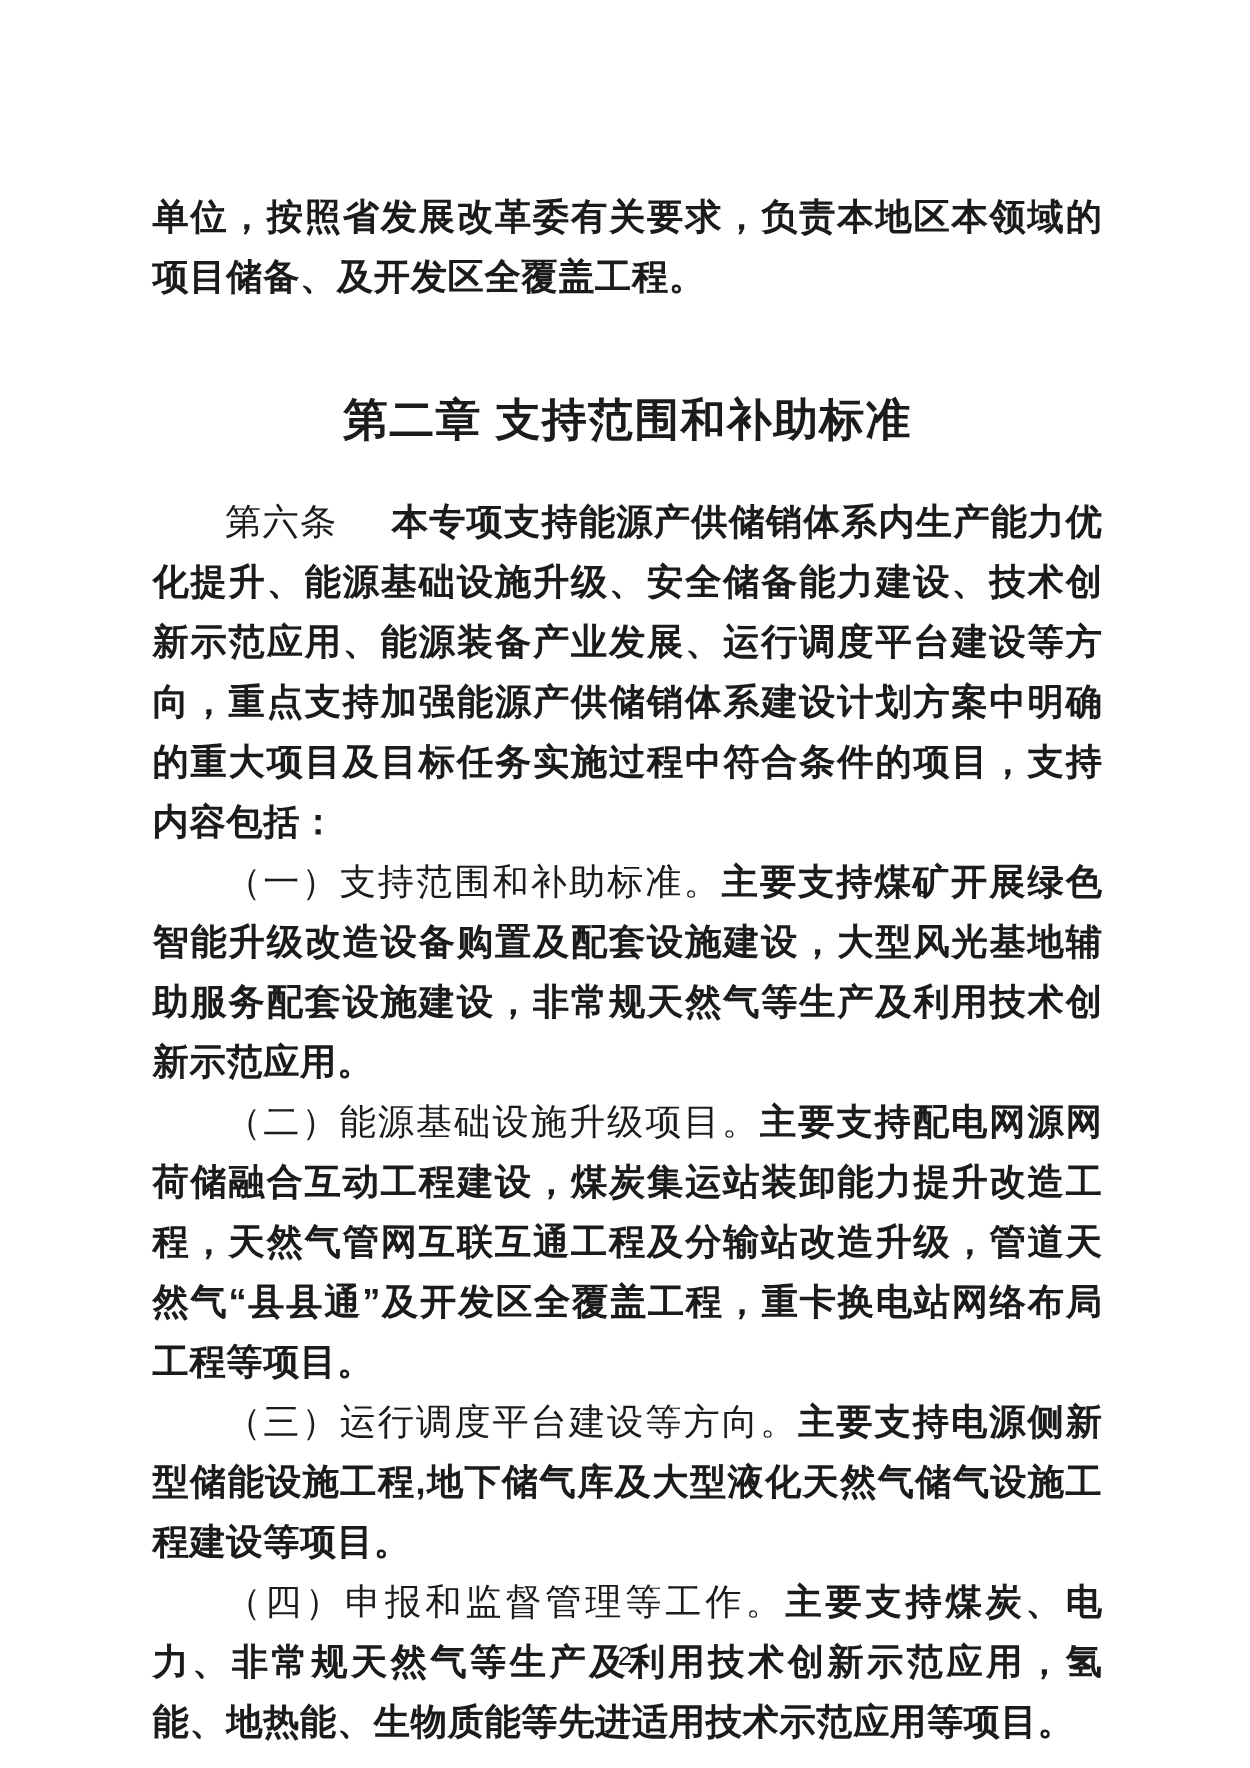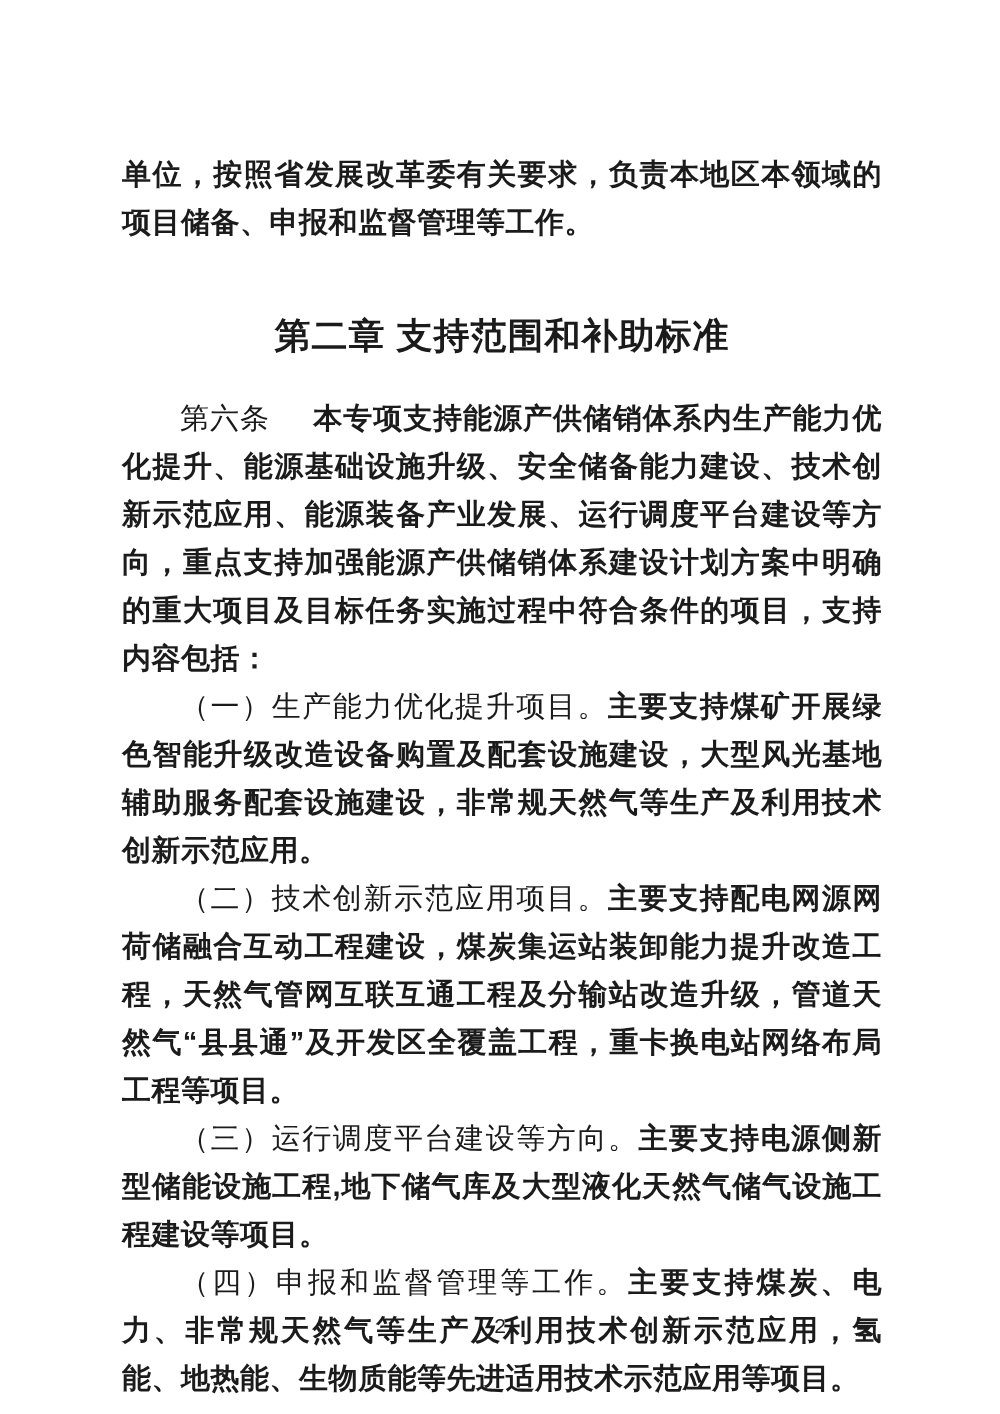--- a/index.html
+++ b/index.html
@@ -61,29 +61,29 @@
       font-size: 21px;
       font-weight: 400;
       color: #1b1b1b;
     }
   </style>
 </head>
 <body>
 
 <div class="page">
 
-  <p class="para">单位，按照省发展改革委有关要求，负责本地区本领域的项目储备、申报和监督管理等工作。</p>
+  <p class="para">单位，按照省发展改革委有关要求，负责本地区本领域的项目储备、及开发区全覆盖工程。</p>
 
   <h2 class="chapter-heading">第二章 支持范围和补助标准</h2>
 
   <p class="para indent"><span class="article-label">第六条</span><span>本专项支持能源产供储销体系内生产能力优化提升、能源基础设施升级、安全储备能力建设、技术创新示范应用、能源装备产业发展、运行调度平台建设等方向，重点支持加强能源产供储销体系建设计划方案中明确的重大项目及目标任务实施过程中符合条件的项目，支持内容包括：</span></p>
 
-  <p class="para indent"><span class="item-label">（一）生产能力优化提升项目。</span><span>主要支持煤矿开展绿色智能升级改造设备购置及配套设施建设，大型风光基地辅助服务配套设施建设，非常规天然气等生产及利用技术创新示范应用。</span></p>
+  <p class="para indent"><span class="item-label">（一）支持范围和补助标准。</span><span>主要支持煤矿开展绿色智能升级改造设备购置及配套设施建设，大型风光基地辅助服务配套设施建设，非常规天然气等生产及利用技术创新示范应用。</span></p>
 
-  <p class="para indent"><span class="item-label">（二）技术创新示范应用项目。</span><span>主要支持配电网源网荷储融合互动工程建设，煤炭集运站装卸能力提升改造工程，天然气管网互联互通工程及分输站改造升级，管道天然气“县县通”及开发区全覆盖工程，重卡换电站网络布局工程等项目。</span></p>
+  <p class="para indent"><span class="item-label">（二）能源基础设施升级项目。</span><span>主要支持配电网源网荷储融合互动工程建设，煤炭集运站装卸能力提升改造工程，天然气管网互联互通工程及分输站改造升级，管道天然气“县县通”及开发区全覆盖工程，重卡换电站网络布局工程等项目。</span></p>
 
   <p class="para indent"><span class="item-label">（三）运行调度平台建设等方向。</span><span>主要支持电源侧新型储能设施工程,地下储气库及大型液化天然气储气设施工程建设等项目。</span></p>
 
   <p class="para indent"><span class="item-label">（四）申报和监督管理等工作。</span><span>主要支持煤炭、电力、非常规天然气等生产及利用技术创新示范应用，氢能、地热能、生物质能等先进适用技术示范应用等项目。</span></p>
 
   <div class="page-number">2</div>
 
 </div>
 
 </body></html>

